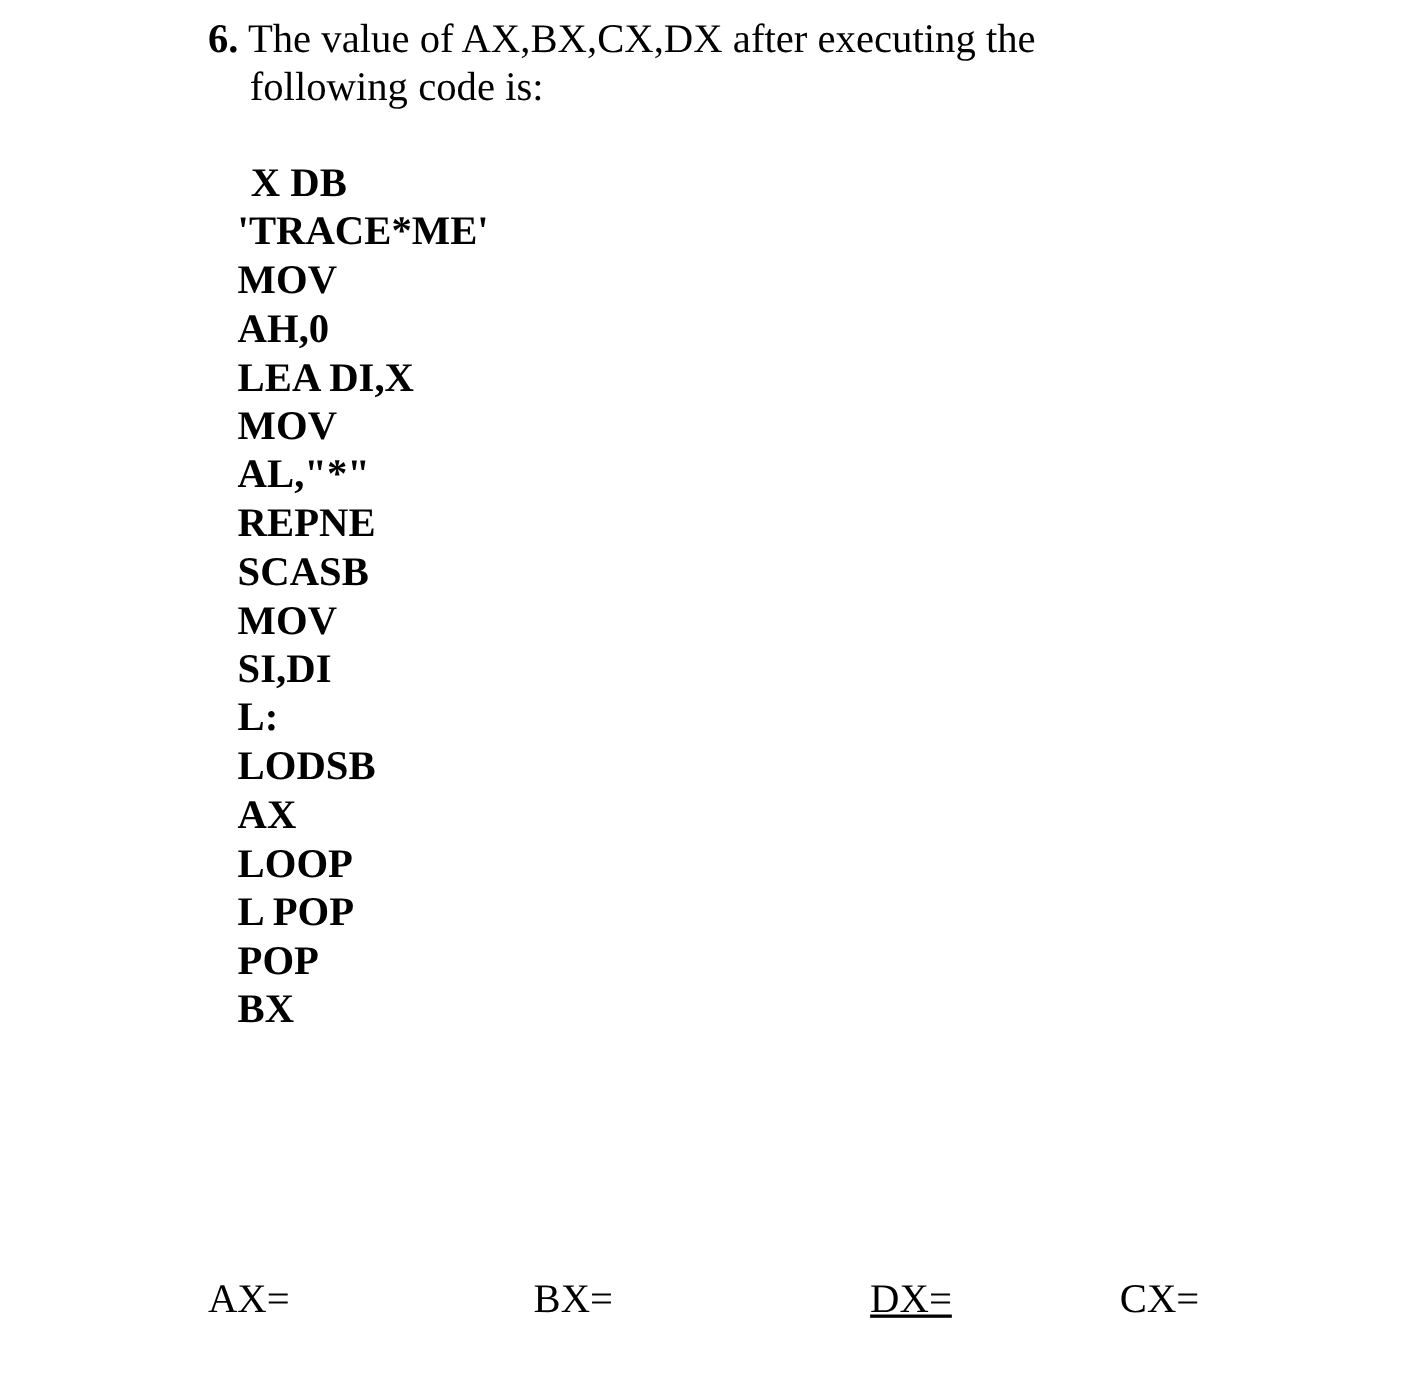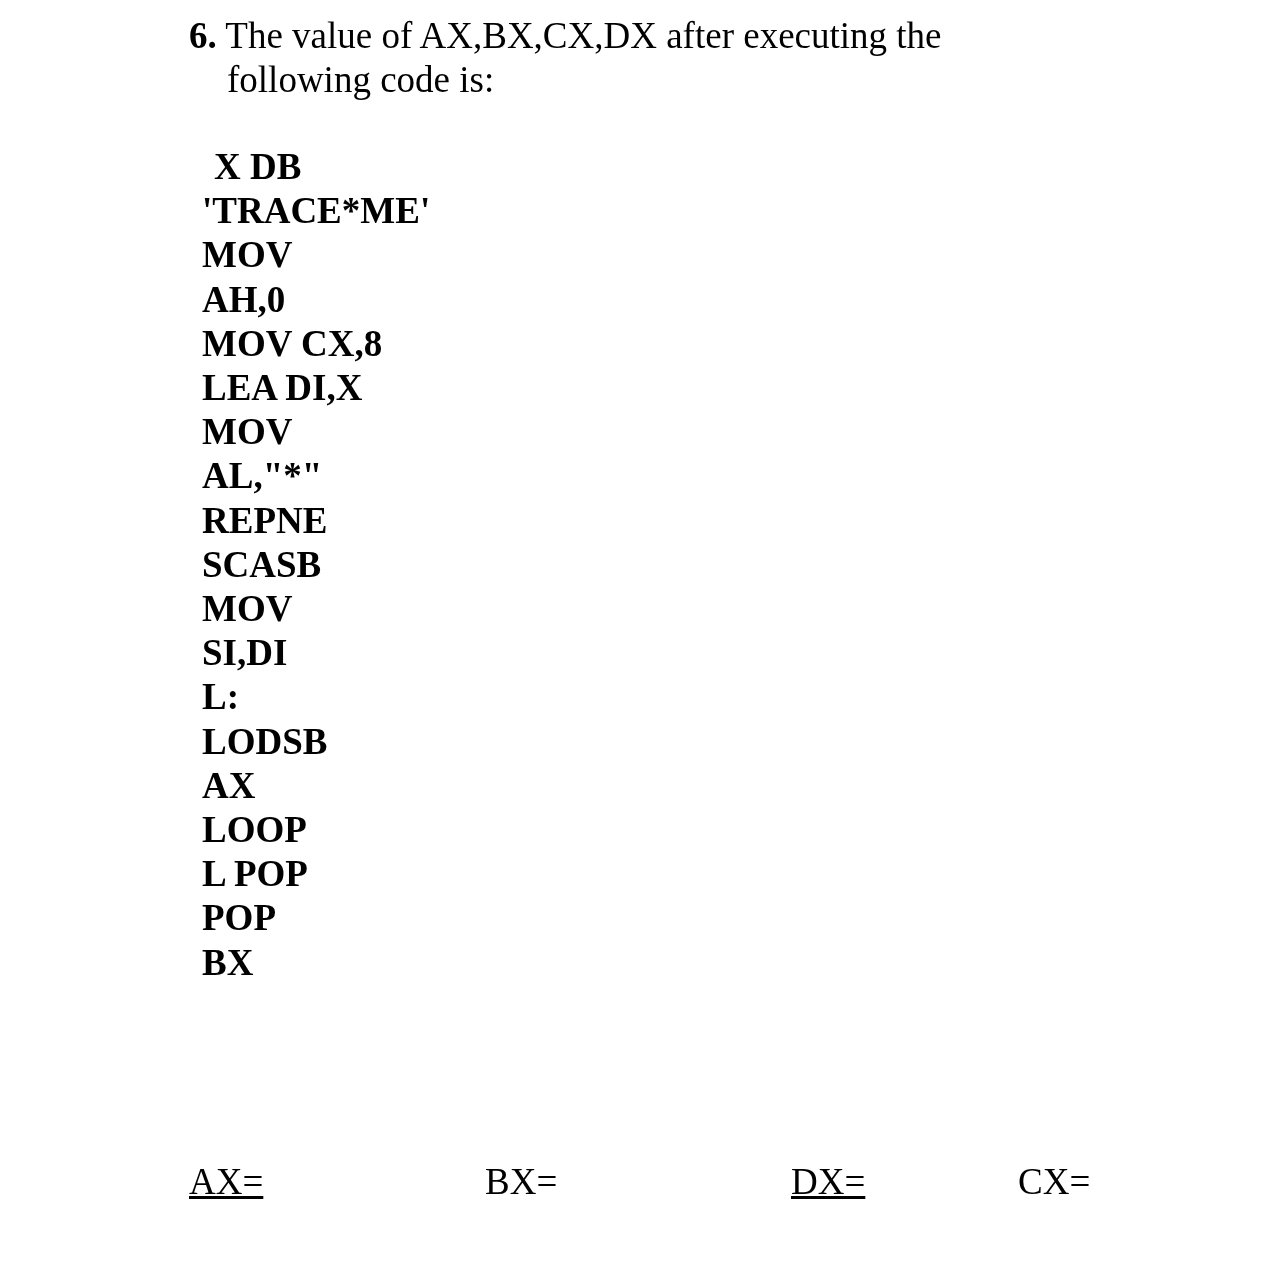--- a/index.html
+++ b/index.html
@@ -24,21 +24,21 @@
       line-height: 44px;
     }
     .question .num {
       font-weight: bold;
     }
     .question .line2 {
       padding-left: 38px;
     }
     .code {
       position: absolute;
-      left: 202px;
+      left: 216px;
       top: 145px;
       margin: 0;
       padding: 0;
       list-style: none;
       font-weight: bold;
       font-size: 37px;
       line-height: 44.2px;
     }
     .code li {
       white-space: pre;
@@ -62,35 +62,34 @@
     <span>The value of AX,BX,CX,DX after executing the</span>
   </div>
   <div class="line2">following code is:</div>
 </div>
 
 <ul class="code">
   <li class="indent">X DB</li>
   <li>'TRACE*ME'</li>
   <li>MOV</li>
   <li>AH,0</li>
-  <li>MOV CX,8</li>
   <li>LEA DI,X</li>
   <li>MOV</li>
   <li>AL,"*"</li>
   <li>REPNE</li>
   <li>SCASB</li>
   <li>MOV</li>
   <li>SI,DI</li>
   <li>L:</li>
   <li>LODSB</li>
   <li>AX</li>
   <li>LOOP</li>
   <li>L POP</li>
   <li>POP</li>
   <li>BX</li>
 </ul>
 
 <div class="answers">
-  <span class="ans" style="left:189px;text-decoration:underline;">AX=</span>
+  <span class="ans" style="left:189px;">AX=</span>
   <span class="ans" style="left:485px;">BX=</span>
   <span class="ans" style="left:791px;text-decoration:underline;">DX=</span>
   <span class="ans" style="left:1018px;">CX=</span>
 </div>
 
 </body></html>

